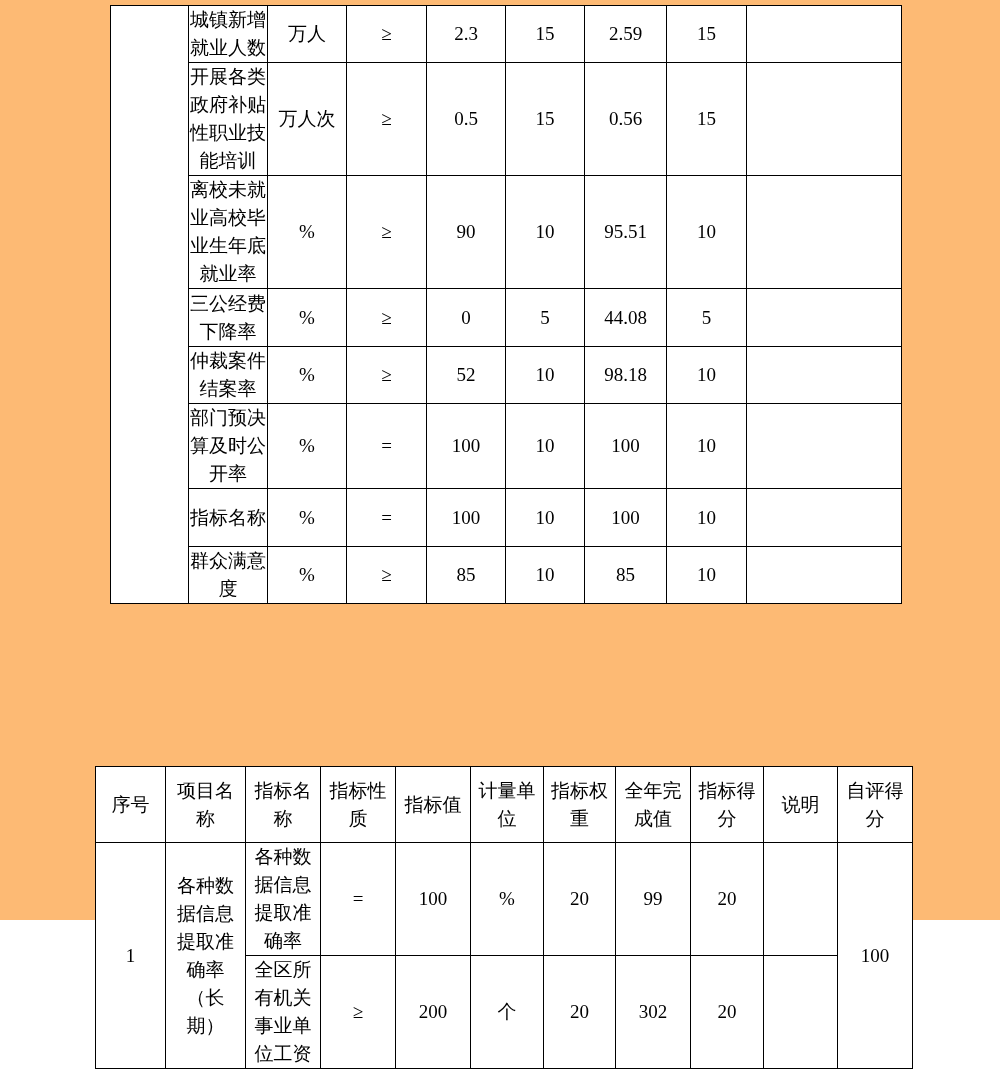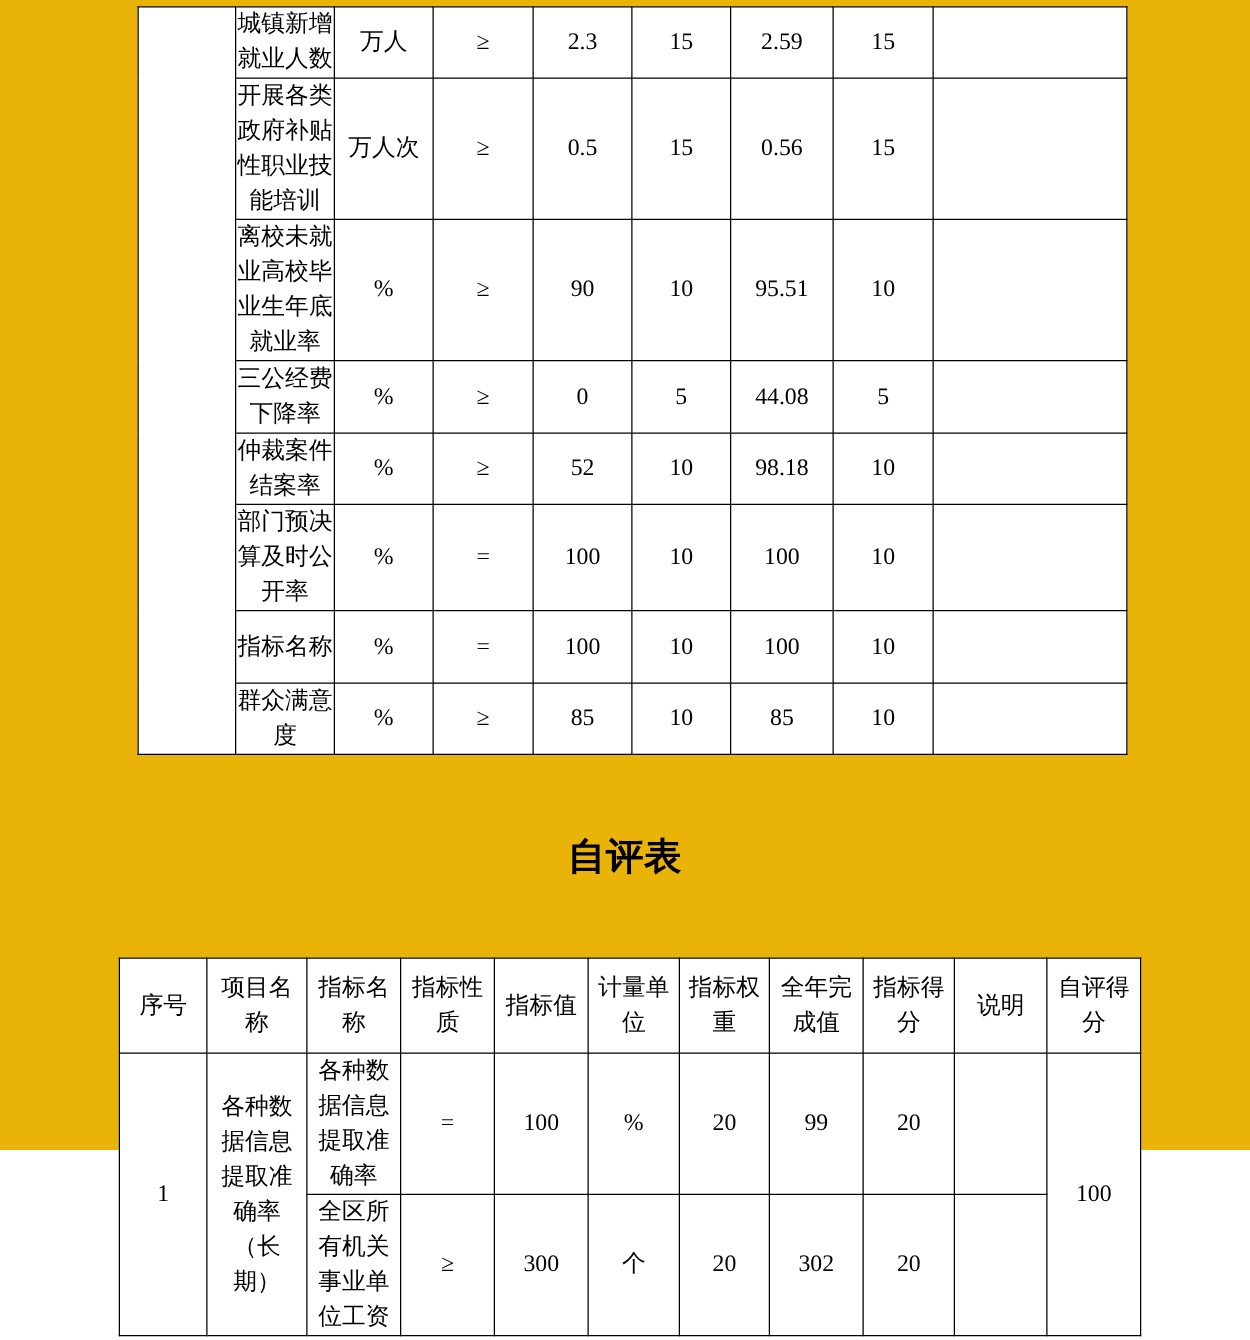--- a/index.html
+++ b/index.html
@@ -1,18 +1,18 @@
 <!DOCTYPE html>
 <html><head>
 <meta charset="utf-8">
 <style>
   * { margin:0; padding:0; box-sizing:border-box; }
   html, body { width:1000px; height:1072px; background:#ffffff; overflow:hidden; }
   body { position:relative; font-family:"Liberation Serif","DejaVu Serif",serif; color:#000; }
-  .page { position:absolute; left:0; top:0; width:1000px; height:920px; background:#eab308; }
+  .page { position:absolute; left:0; top:0; width:1000px; height:920px; background:#fdba74; }
 
   table { border-collapse:collapse; table-layout:fixed; position:absolute; background:#fff; }
   td {
     border:1px solid #000;
     text-align:center;
     vertical-align:middle;
     font-size:19px;
     line-height:28px;
     padding:0 2px;
     word-break:break-all;
@@ -133,21 +133,20 @@
         <td>85</td>
         <td>10</td>
         <td>85</td>
         <td>10</td>
         <td class="note"></td>
       </tr>
     </tbody>
   </table>
 
   <div class="title">
-    <div>自评表</div>
   </div>
 
   <table class="t2">
     <colgroup>
       <col style="width:70px">
         <col style="width:80px">
         <col style="width:75px">
       <col style="width:75px">
         <col style="width:75px">
         <col style="width:73px">
@@ -180,21 +179,21 @@
         <td>%</td>
         <td>20</td>
         <td>99</td>
         <td>20</td>
         <td></td>
         <td rowspan="2">100</td>
       </tr>
       <tr style="height:113px">
         <td class="indname">全区所有机关事业单位工资</td>
         <td>≥</td>
-        <td>300</td>
+        <td>200</td>
         <td>个</td>
         <td>20</td>
         <td>302</td>
         <td>20</td>
         <td></td>
       </tr>
     </tbody>
   </table>
 
 </div>

